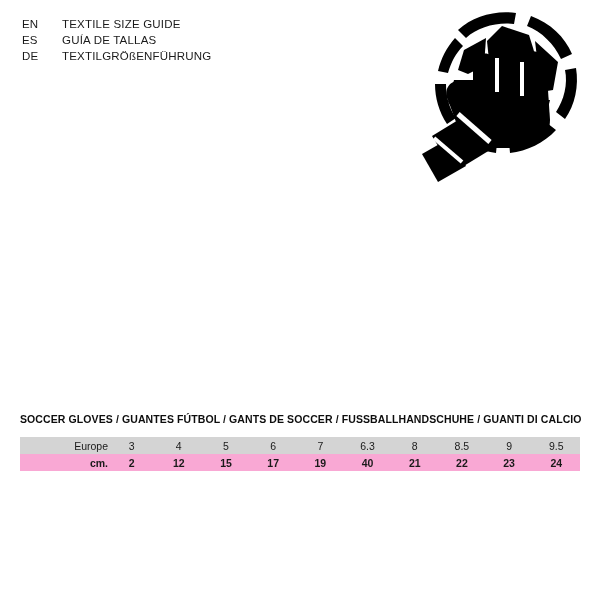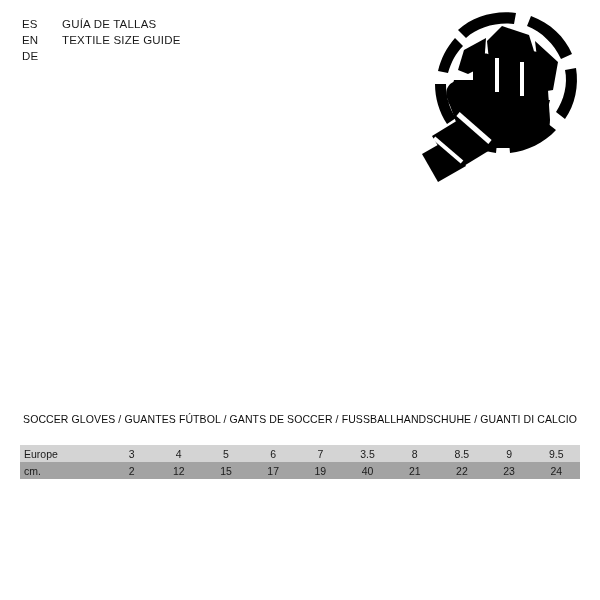--- a/index.html
+++ b/index.html
@@ -55,66 +55,68 @@
 
   
   #size-table {
     position: absolute;
     left: 20px;
     top: 413px;
     width: 560px;
   }
   #table-caption {
     font-size: 10.5px;
-    font-weight: normal;
+    font-weight: bold;
     letter-spacing: 0.1px;
     color: #0d0d0d;
-    margin-bottom: 20px;
+    margin-bottom: 12px;
     white-space: nowrap;
     text-align: center;
   }
   table.sizes {
     border-collapse: collapse;
     width: 560px;
     table-layout: fixed;
   }
   table.sizes td {
     font-size: 10.5px;
     color: #1a1a1a;
     height: 17px;
     padding: 0;
     text-align: center;
     vertical-align: middle;
   }
   table.sizes td.rowlabel {
-    text-align: left;
+    text-align: right;
     padding-left: 4px;
     width: 84px;
   }
   table.sizes tr.shaded td {
     background: #d4d4d4;
   }
   table.sizes tr.plain td {
-    background: #a3a3a3;
+    background: #f9a8d4;
+    font-weight: bold;
   }
 </style>
 </head>
 <body>
 
 <div id="lang-block">
   <div class="lang-row">
+    <span class="lang-code">EN</span>
+    <span class="lang-title">TEXTILE SIZE GUIDE</span>
+  </div>
+  <div class="lang-row">
     <span class="lang-code">ES</span>
     <span class="lang-title">GUÍA DE TALLAS</span>
   </div>
   <div class="lang-row">
-    <span class="lang-code">EN</span>
-    <span class="lang-title">TEXTILE SIZE GUIDE</span>
-  </div>
-  <div class="lang-row">
     <span class="lang-code">DE</span>
+    <span class="lang-title">TEXTILGRÖßENFÜHRUNG</span>
   </div>
 </div>
 
 <div id="illustration">
   <svg width="190" height="180" viewBox="0 0 190 180" xmlns="http://www.w3.org/2000/svg">
     <g fill="#000000">
 
       <path d="M60 22 C75 8, 98 2, 118 5 L116 16 C99 14, 80 19, 68 30 Z"></path>
       <path d="M133 8 C152 15, 167 29, 174 46 L163 51 C156 36, 144 24, 129 18 Z"></path>
       <path d="M178 60 C181 78, 177 97, 167 111 L158 104 C166 92, 170 76, 167 62 Z"></path>
@@ -154,21 +156,21 @@
   <div id="table-caption">SOCCER GLOVES / GUANTES FÚTBOL / GANTS DE SOCCER / FUSSBALLHANDSCHUHE / GUANTI DI CALCIO</div>
   <table class="sizes">
     <tbody>
       <tr class="shaded">
         <td class="rowlabel">Europe</td>
         <td>3</td>
         <td>4</td>
         <td>5</td>
         <td>6</td>
         <td>7</td>
-        <td>3.5</td>
+        <td>6.3</td>
         <td>8</td>
         <td>8.5</td>
         <td>9</td>
         <td>9.5</td>
       </tr>
       <tr class="plain">
         <td class="rowlabel">cm.</td>
         <td>2</td>
         <td>12</td>
         <td>15</td>

